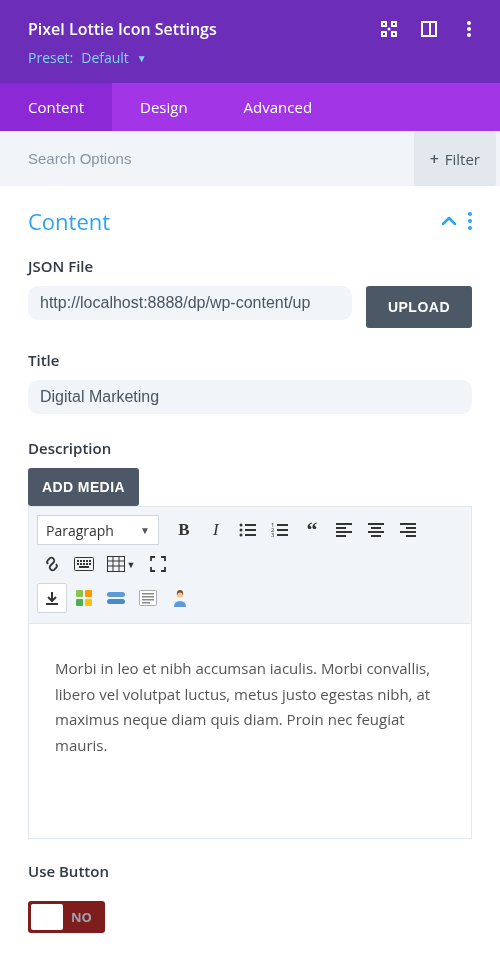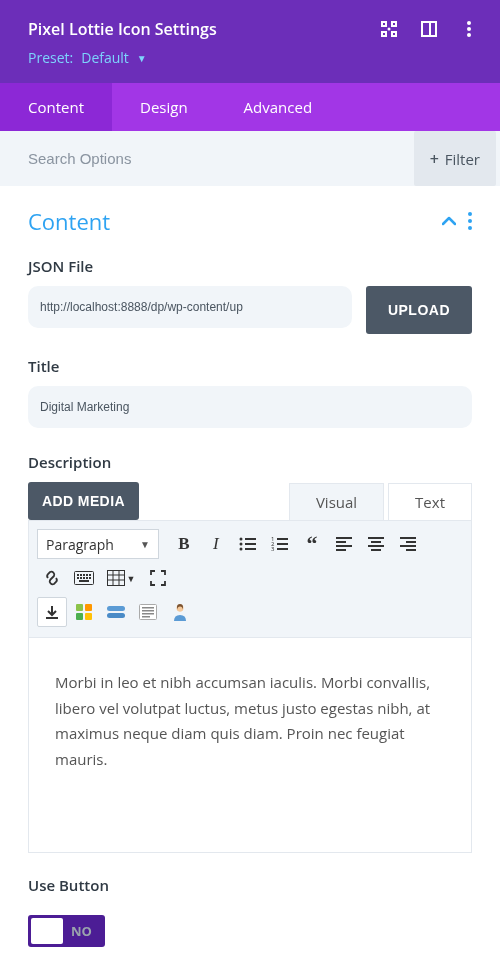--- a/index.html
+++ b/index.html
@@ -135,32 +135,32 @@
   .json-row {
     display: flex;
     gap: 14px;
     margin-bottom: 22px;
   }
   .text-input {
     flex: 1;
     background: #f1f5f9;
     border: none;
     border-radius: 10px;
-    height: 42px;
+    height: 34px;
     padding: 0 12px;
-    font-size: 12px;
+    font-size: 16px;
     color: #4a5560;
     outline: none;
   }
   .upload-btn {
     background: #4c5866;
     color: #fff;
     border: none;
     border-radius: 3px;
-    height: 48px;
+    height: 42px;
     padding: 12px 22px;
     font-size: 14px;
     font-weight: 700;
     letter-spacing: 0.5px;
     cursor: pointer;
   }
   .title-field { margin-bottom: 24px; }
   .title-field .text-input { width: 100%; }
   .desc-section { margin-bottom: 22px; }
   .add-media-btn {
@@ -240,21 +240,21 @@
     font-size: 15px;
     line-height: 1.7;
     color: #555;
   }
   .use-button-section {
     margin-top: 4px;
   }
   .toggle {
     display: inline-flex;
     align-items: center;
-    background: #4c1d95;
+    background: #7f1d1d;
     border-radius: 3px;
     height: 32px;
     padding: 3px;
     margin-top: 10px;
     cursor: pointer;
   }
   .toggle-knob {
     width: 32px;
     height: 26px;
     background: #fff;
@@ -347,24 +347,20 @@
 
   <div class="title-field">
     <div class="field-label">Title</div>
     <input class="text-input" value="Digital Marketing" style="">
   </div>
 
   <div class="desc-section">
     <div class="field-label">Description</div>
     <div style="display:flex;align-items:flex-end;">
       <button class="add-media-btn">ADD MEDIA</button>
-      <div class="editor-tabs">
-        <div class="editor-tab active">Visual</div>
-        <div class="editor-tab">Text</div>
-      </div>
     </div>
 
     <div class="toolbar">
       <div class="toolbar-row">
         <div class="format-select">
           <span>Paragraph</span>
           <span class="arrow">▼</span>
         </div>
         <div class="tb-btn">
             <b style="font-family:serif;font-size:17px;">B</b>

